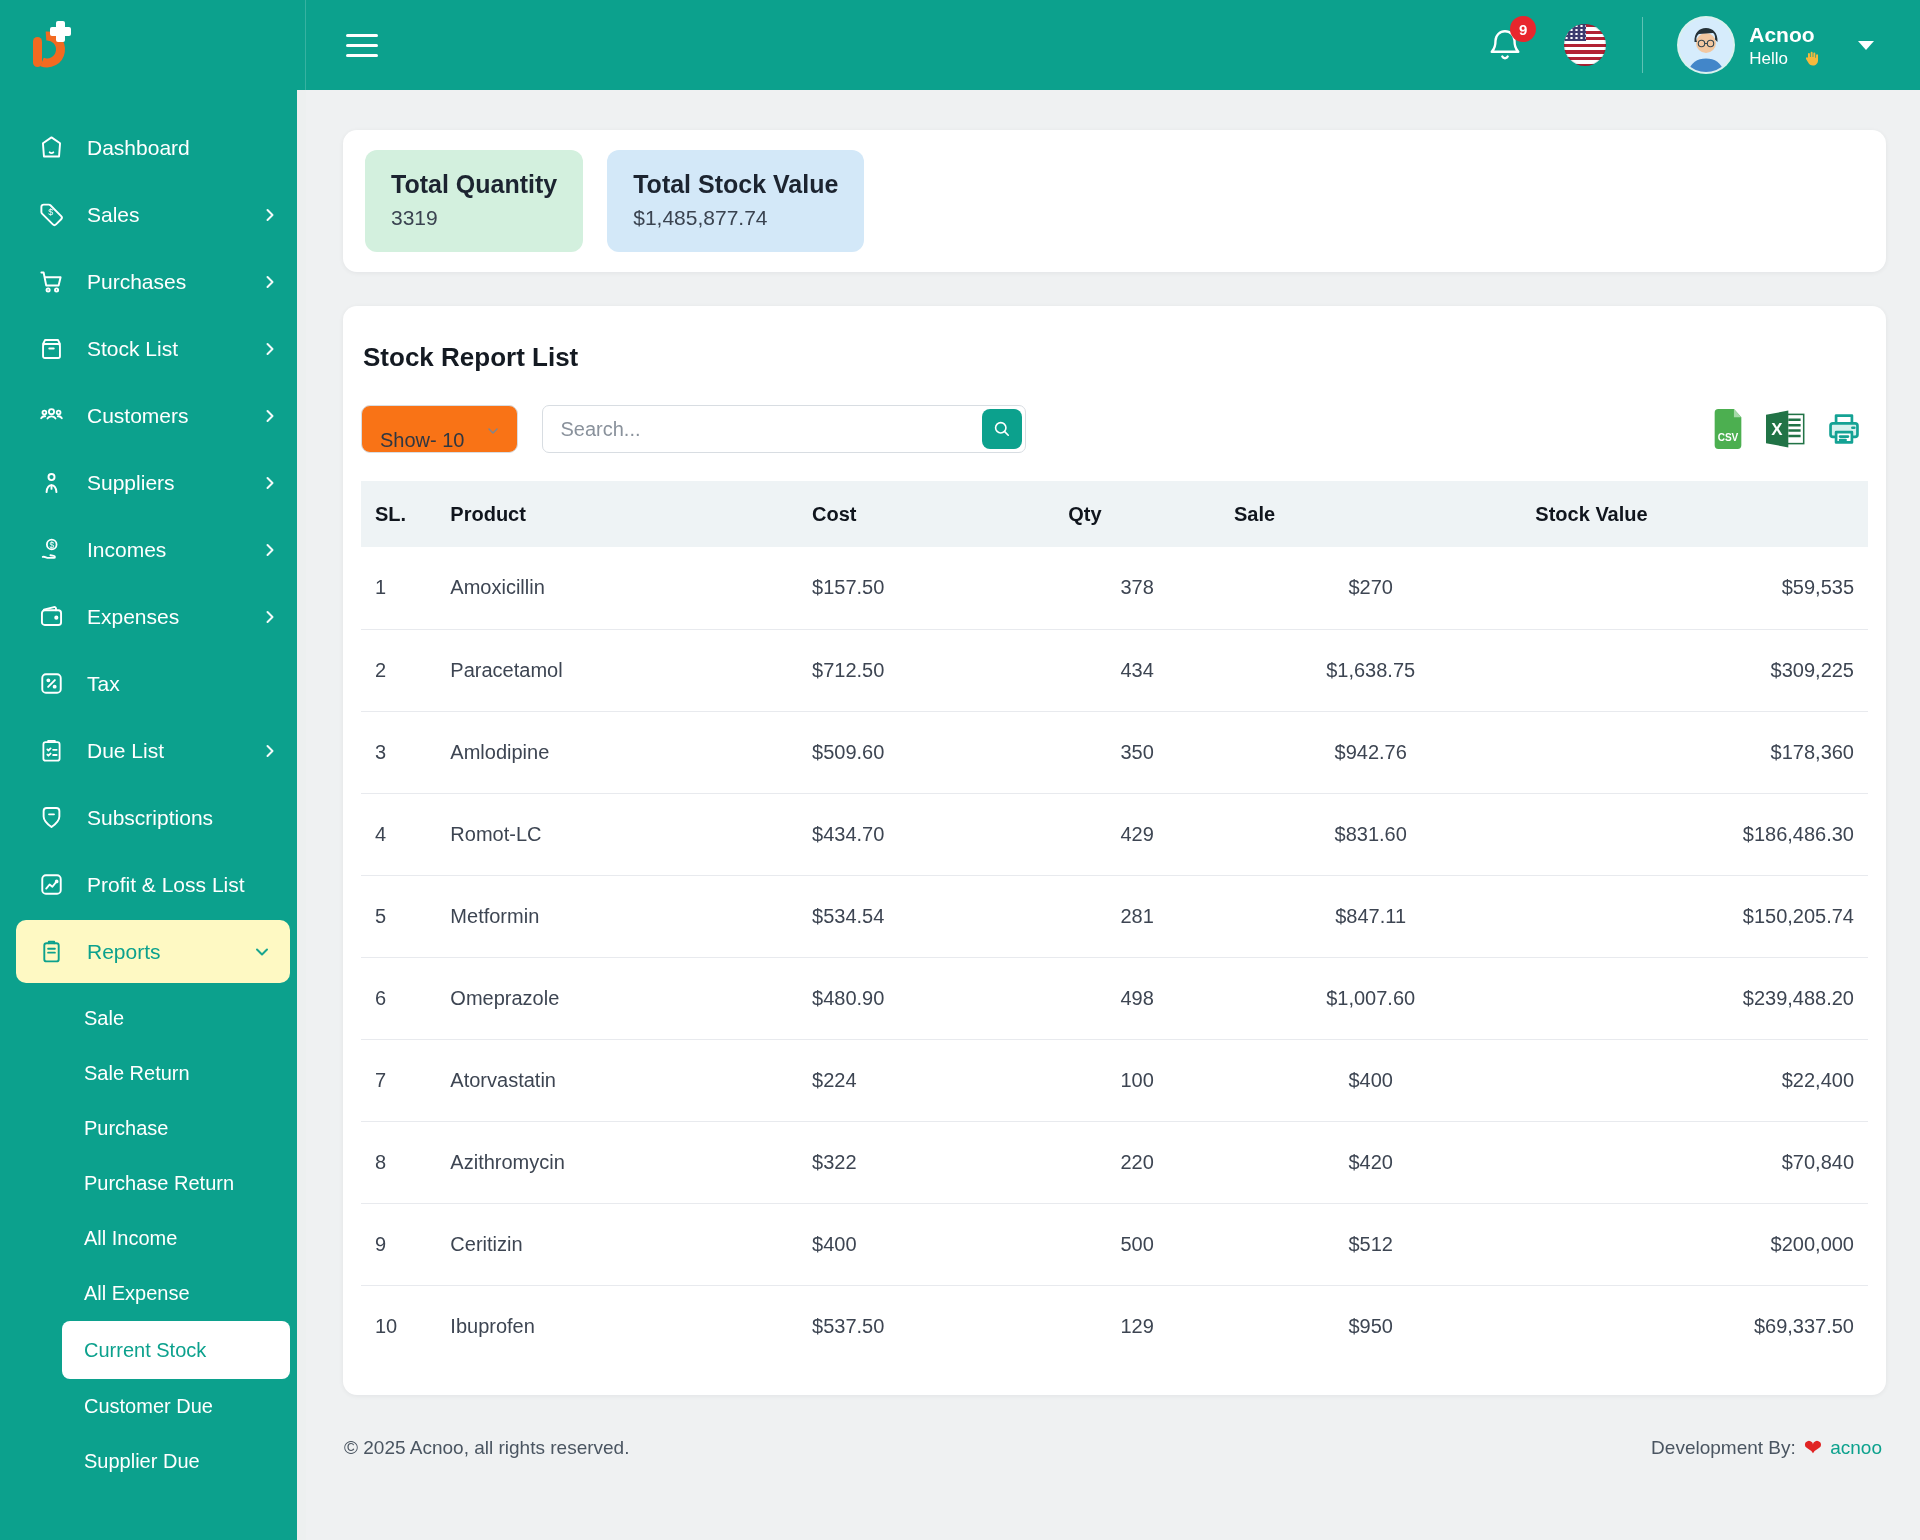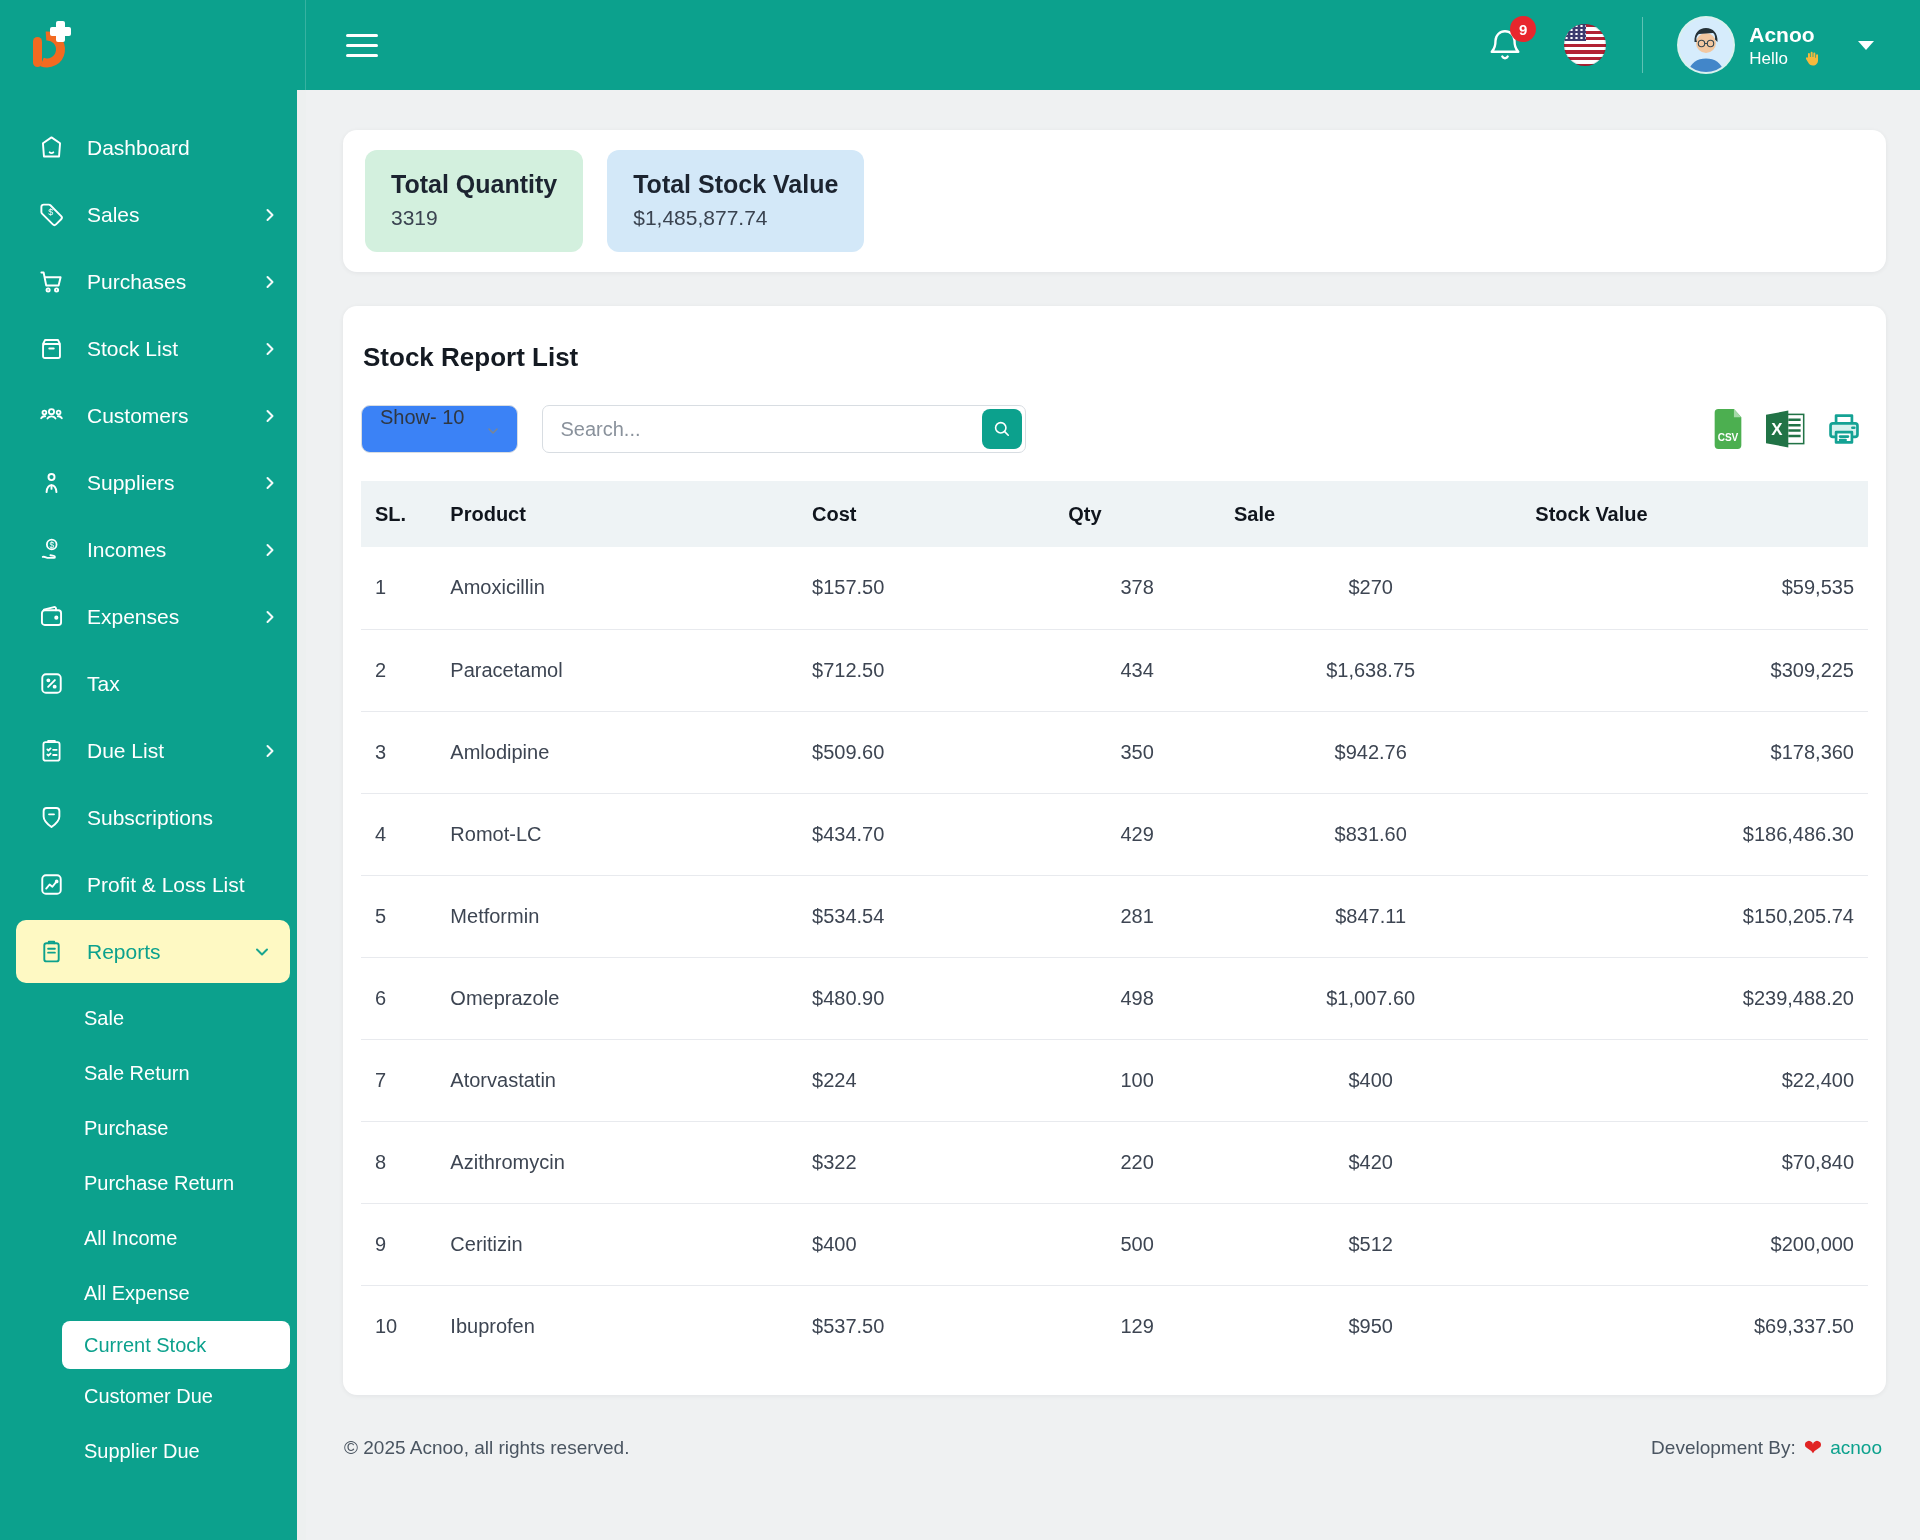--- a/index.html
+++ b/index.html
@@ -25,21 +25,21 @@
            cursor:pointer; }
   .m-item .ico{ width:27px; height:27px; display:flex; align-items:center; justify-content:center; }
   .m-item .lbl{ font-size:21px; font-weight:500; flex:1; }
   .m-item .chev{ width:20px; height:20px; opacity:.95; }
   .m-item.active-parent{ background:#fef9c3; color:var(--teal); margin:2px 16px; height:63px;
                          border-radius:10px; padding:0 18px 0 22px; }
   .submenu{ padding:6px 0 0 0; }
   .s-item{ height:55px; display:flex; align-items:center; padding-left:84px;
            font-size:20px; font-weight:500; cursor:pointer; }
   .s-item.active{ background:#fff; color:var(--teal); margin-left:62px; margin-right:16px;
-                  padding-left:22px; width:228px; border-radius:8px; height:48px; }
+                  padding-left:22px; width:228px; border-radius:8px; height:58px; }
 
   
   .main{ flex:1; display:flex; flex-direction:column; height:1540px; overflow:hidden; }
   .topbar{ height:90px; min-height:90px; background:var(--teal); display:flex; align-items:center;
            padding:0 46px 0 40px; }
   .hamburger{ width:32px; cursor:pointer; }
   .hamburger span{ display:block; height:3px; background:#fff; border-radius:2px; margin:7px 0; }
   .top-spacer{ flex:1; }
   .bell-wrap{ position:relative; margin-right:40px; cursor:pointer; }
   .badge{ position:absolute; top:-10px; right:-12px; min-width:26px; height:26px; border-radius:13px;
@@ -67,22 +67,22 @@
   .stat{ border-radius:12px; padding:20px 26px 22px 26px; min-width:200px; }
   .stat.greenbg{ background:#d3f0de; }
   .stat.bluebg{ background:#d3e8f8; }
   .stat h3{ font-size:25px; font-weight:bold; color:#1c2430; margin-bottom:7px; }
   .stat .val{ font-size:21px; color:#3a4350; }
 
   .report{ margin-top:34px; padding:36px 18px 28px 18px; }
   .report h2{ font-size:26px; font-weight:bold; color:var(--ink); padding-left:2px; }
   .controls{ display:flex; align-items:center; margin-top:32px; }
   .show-select{ position:relative; height:48px; border:1px solid #d8dde2; border-radius:9px;
-                display:flex; align-items:flex-start; padding:0 52px 0 18px; font-size:20px;
-                color:#2f3742; background:#3b82f6; cursor:pointer; }
+                display:flex; align-items:flex-end; padding:0 52px 0 18px; font-size:20px;
+                color:#2f3742; background:#f97316; cursor:pointer; }
   .show-select .dd{ position:absolute; right:16px; top:17px; }
   .searchbox{ position:relative; margin-left:24px; width:484px; height:48px; }
   .searchbox input{ width:100%; height:100%; border:1px solid #d8dde2; border-radius:7px;
                     font-size:20px; color:#2f3742; padding:0 60px 0 18px; outline:none;
                     font-family:"Liberation Sans", sans-serif; }
   .searchbox input::placeholder{ color:#8a929c; }
   .search-btn{ position:absolute; right:4px; top:4px; width:40px; height:40px; border:none;
                background:var(--teal); border-radius:8px; display:flex; align-items:center;
                justify-content:center; cursor:pointer; }
   .exports{ margin-left:auto; display:flex; align-items:center; gap:18px; padding-right:4px; }

